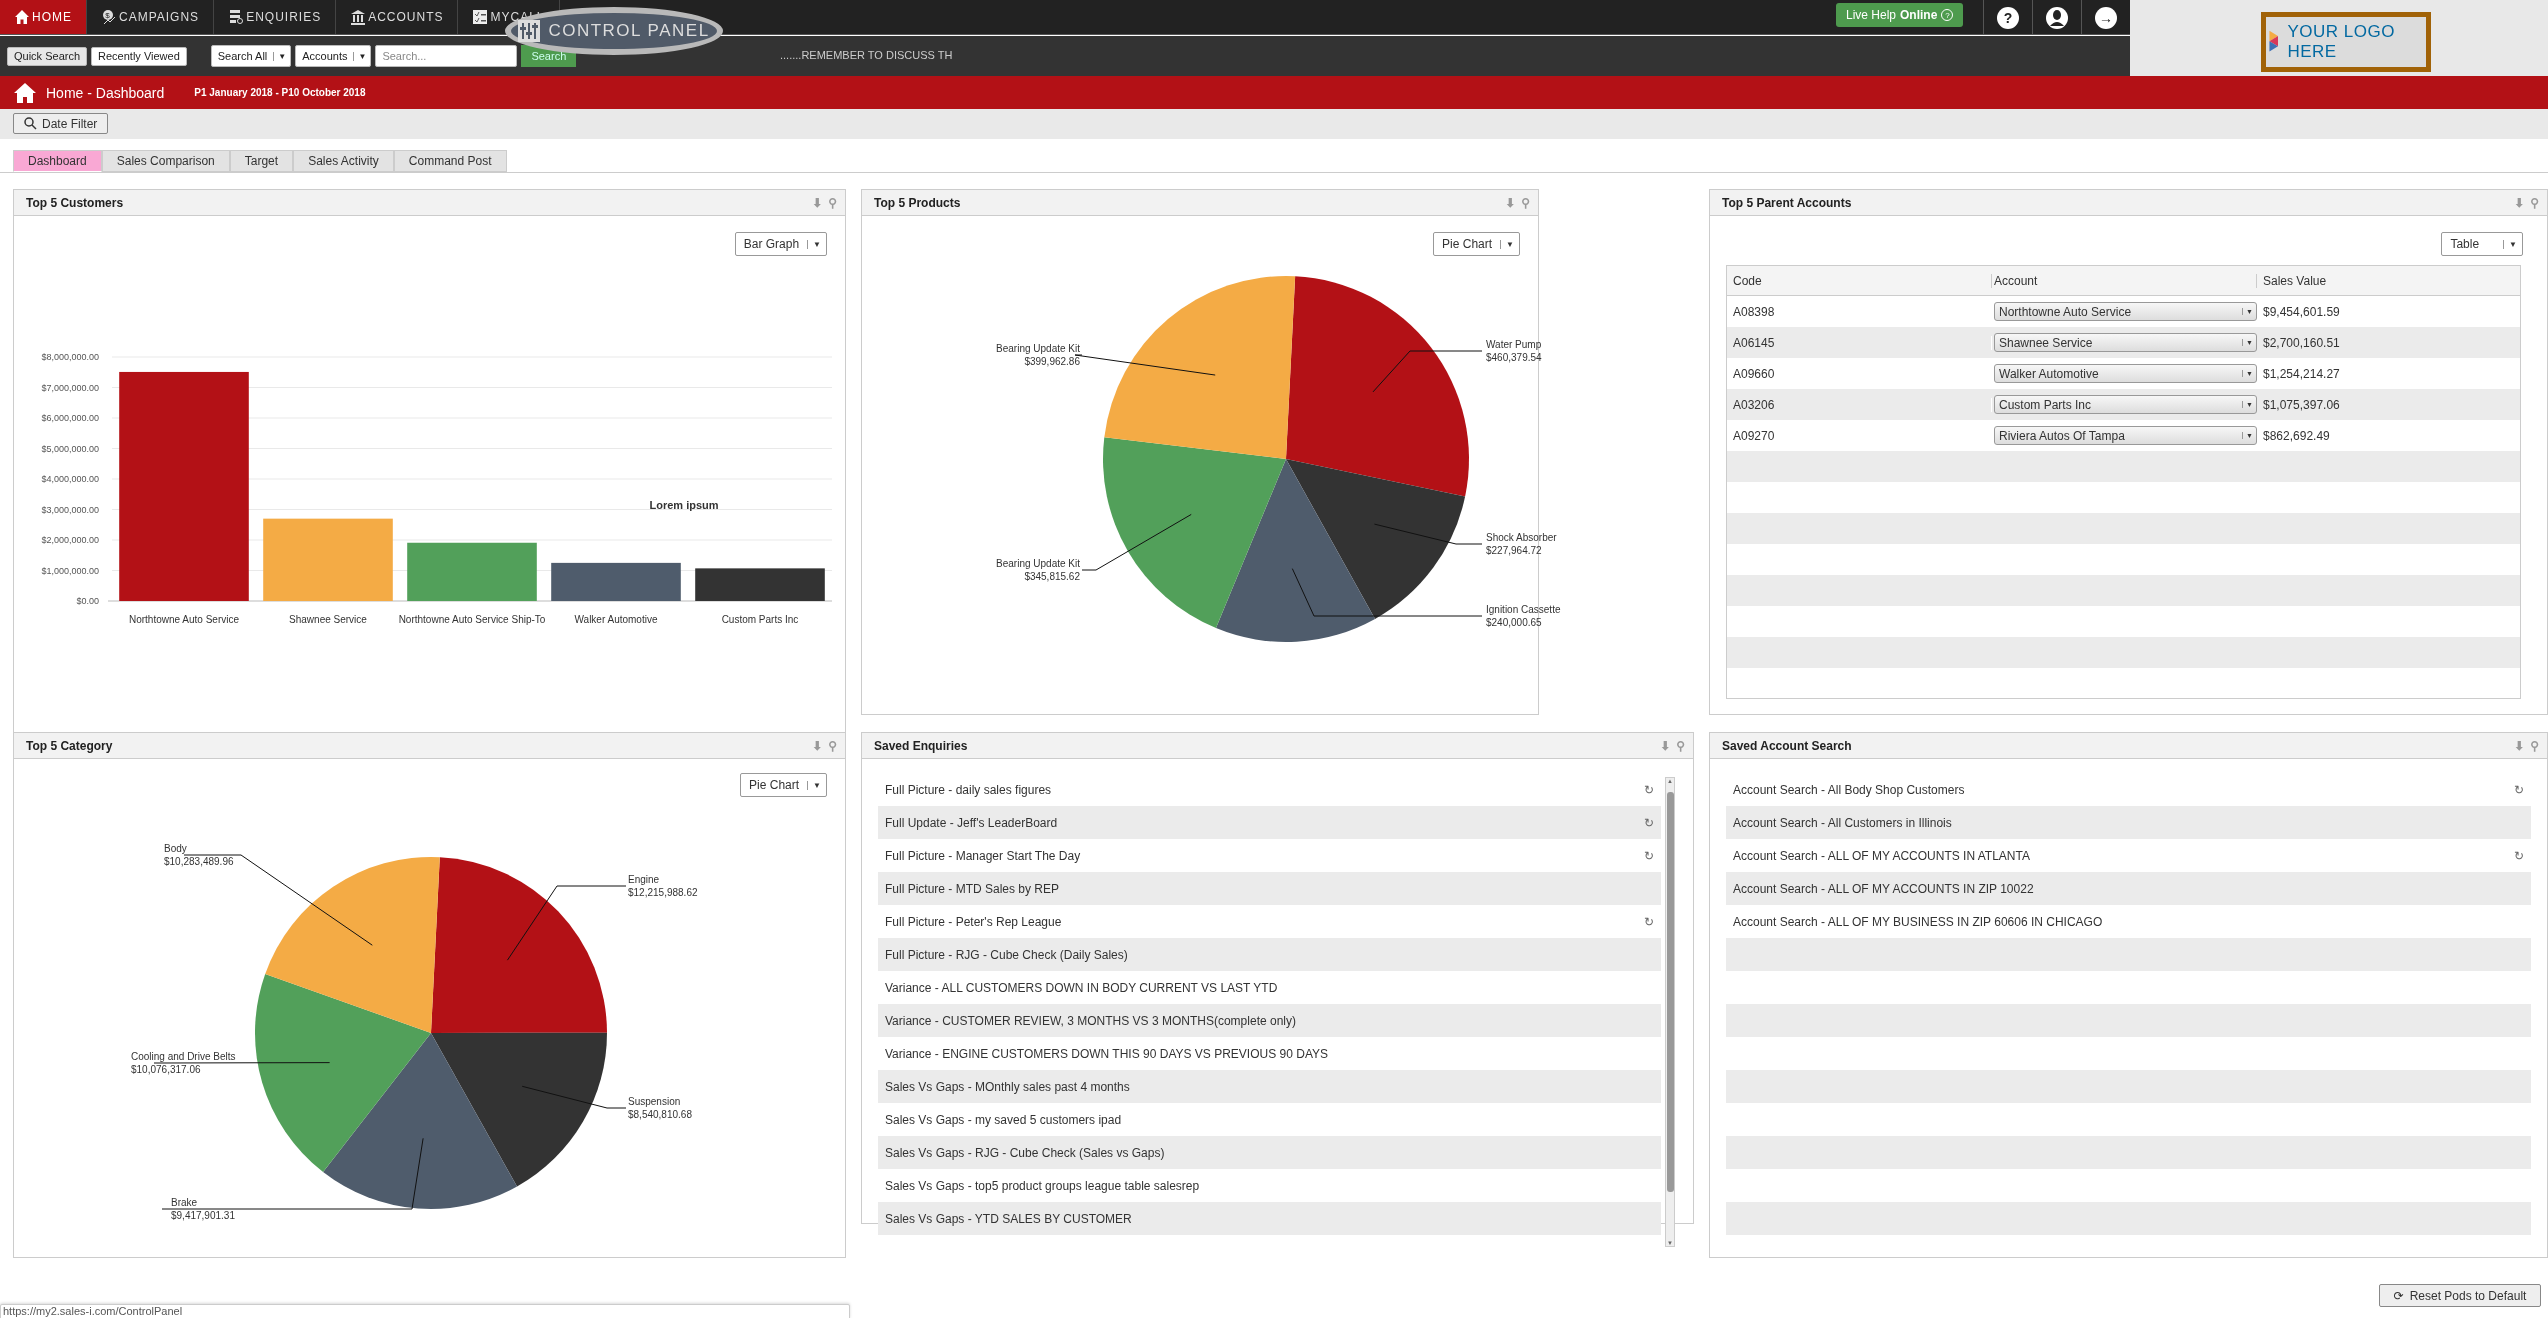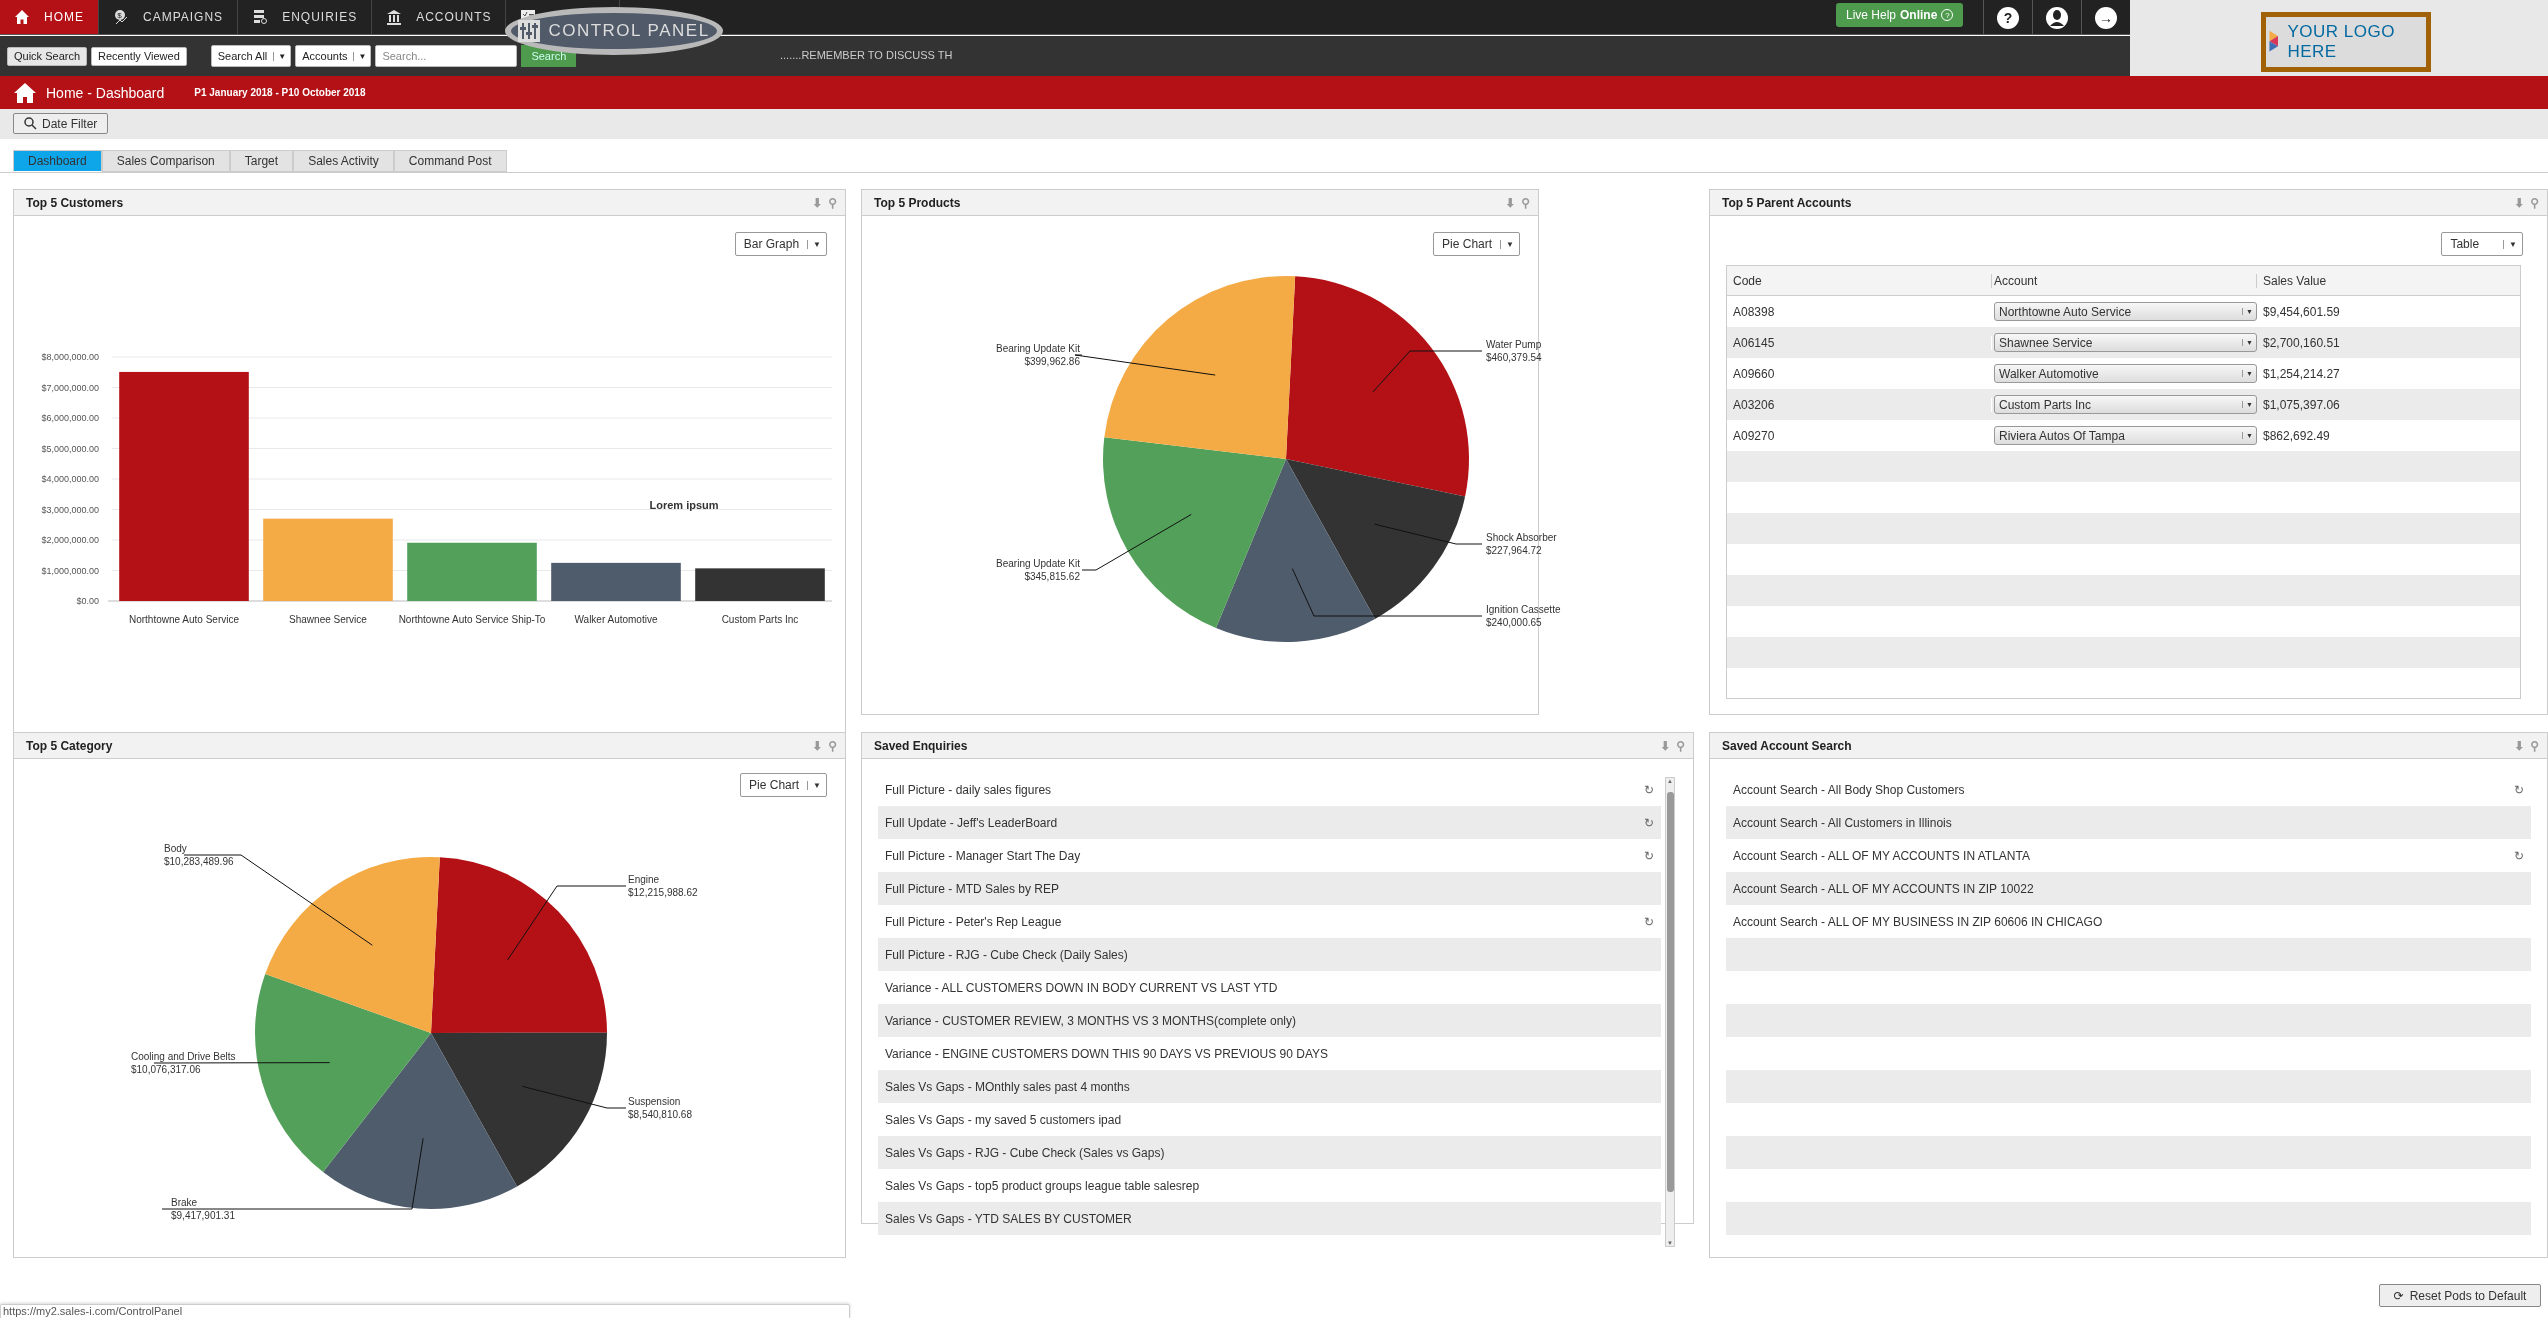--- a/index.html
+++ b/index.html
@@ -1,18 +1,18 @@
 <!DOCTYPE html>
 <html><head>
 <meta charset="utf-8">
 <style>
 *{box-sizing:border-box;margin:0;padding:0}
 body{width:2548px;height:1318px;background:#fff;font-family:"Liberation Sans",sans-serif;font-size:12px;color:#333;position:relative;overflow:hidden}
 .topnav{position:absolute;left:0;top:0;width:2130px;height:35px;background:#222;display:flex;align-items:stretch;border-bottom:1px solid #555}
-.navitem{display:flex;align-items:center;gap:14px;padding:0 14px;color:#ddd;font-size:12px;letter-spacing:1px;border-right:1px solid #444;cursor:pointer}
+.navitem{display:flex;align-items:center;gap:2px;padding:0 14px;color:#ddd;font-size:12px;letter-spacing:1px;border-right:1px solid #444;cursor:pointer}
 .navitem.active{background:#b31116;color:#fff}
 .navitem svg{width:16px;height:16px}
 .cp-oval{position:absolute;left:505px;top:7px;width:218px;height:48px;border-radius:50%;background:#505a68;border:6px solid #b9b9b9;display:flex;align-items:center;justify-content:center;gap:8px;color:#ddd;font-size:17px;letter-spacing:1.5px;z-index:5}
 .livehelp{position:absolute;left:1836px;top:3px;height:24px;padding:0 10px;background:#4e9b4e;color:#fff;border-radius:3px;display:flex;align-items:center;gap:4px;font-size:12px}
 .topicon{position:absolute;top:0;width:49px;height:35px;border-left:1px solid #555;display:flex;align-items:center;justify-content:center}
 .topicon .circ{width:22px;height:22px;border-radius:50%;background:#fff;color:#222;display:flex;align-items:center;justify-content:center;font-weight:bold;font-size:14px}
 .subbar{position:absolute;left:0;top:36px;width:2130px;height:40px;background:#333;display:flex;align-items:center;padding-left:7px;gap:4px}
 .btn-light{height:19px;background:#fff;border:1px solid #bbb;border-radius:2px;padding:0 6px;display:flex;align-items:center;font-size:11px;color:#222}
 .btn-light.grey{background:#e7e7e7}
 .sel{height:22px;background:#fff;border:1px solid #bbb;border-radius:2px;display:flex;align-items:center;font-size:11px;color:#222}
@@ -23,21 +23,21 @@
 .ticker{position:absolute;left:780px;top:49px;color:#ccc;font-size:11px}
 .logo-area{position:absolute;left:2130px;top:0;width:418px;height:76px;background:#e8e8e8}
 .logo-box{position:absolute;left:2261px;top:12px;width:170px;height:60px;background:#dcdcdc;border:5px solid #a16207;display:flex;align-items:center;justify-content:center;gap:6px;font-size:17px;color:#0369a1;letter-spacing:0.5px}
 .redbar{position:absolute;left:0;top:76px;width:2548px;height:33px;background:#b31116;display:flex;align-items:center;padding-left:14px;color:#fff}
 .redbar .t{font-size:14px;margin-left:10px}
 .redbar .d{font-size:10px;margin-left:30px;font-weight:bold}
 .filterbar{position:absolute;left:0;top:109px;width:2548px;height:30px;background:#e9e9e9}
 .datefilter{position:absolute;left:13px;top:113px;height:21px;padding:0 10px;background:#eee;border:1px solid #888;border-radius:2px;display:flex;align-items:center;gap:5px;font-size:12px}
 .tabs{position:absolute;left:13px;top:150px;display:flex}
 .tab{height:22px;padding:0 14px;background:#e3e3e3;border:1px solid #ccc;display:flex;align-items:center;font-size:12px;cursor:pointer}
-.tab.active{background:#0ea5e9;border-bottom-color:#fff}
+.tab.active{background:#f9a8d4;border-bottom-color:#fff}
 .tabline{position:absolute;left:0;top:172px;width:2548px;height:1px;background:#ccc}
 .pod{position:absolute;border:1px solid #ccc;background:#fff}
 .podhead{height:26px;background:#f2f2f2;border-bottom:1px solid #ccc;display:flex;align-items:center;padding-left:12px;font-weight:bold;font-size:12px;color:#222;position:relative}
 .podicons{position:absolute;right:8px;top:6px;display:flex;gap:6px;color:#999;font-size:12px}
 .viewsel{position:absolute;right:18px;top:42px;height:24px;background:#fff;border:1px solid #999;border-radius:2px;display:flex;align-items:center;font-size:12px}
 .viewsel .v{padding:0 8px}
 .viewsel .a{border-left:1px solid #999;padding:0 5px;font-size:8px}
 .ptable{position:absolute;left:16px;top:75px;right:26px;border:1px solid #ccc}
 .prow{height:31px;display:flex;align-items:center;font-size:12px}
 .prow:nth-child(odd){background:#ebebeb}

